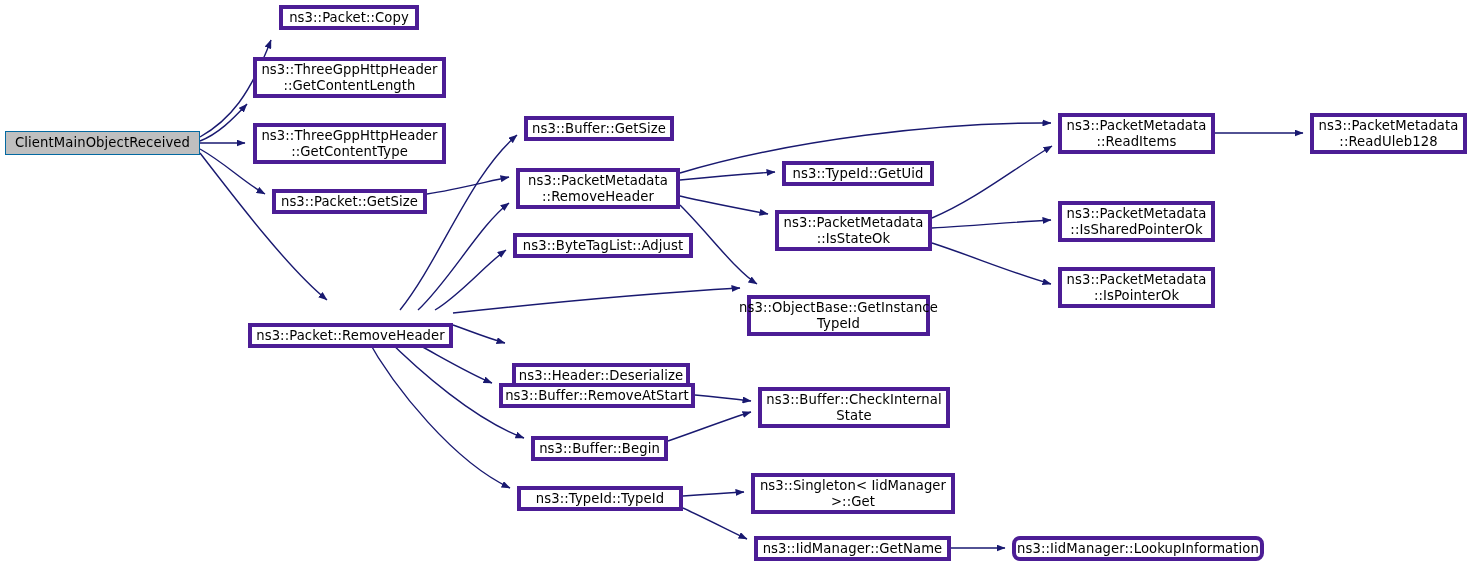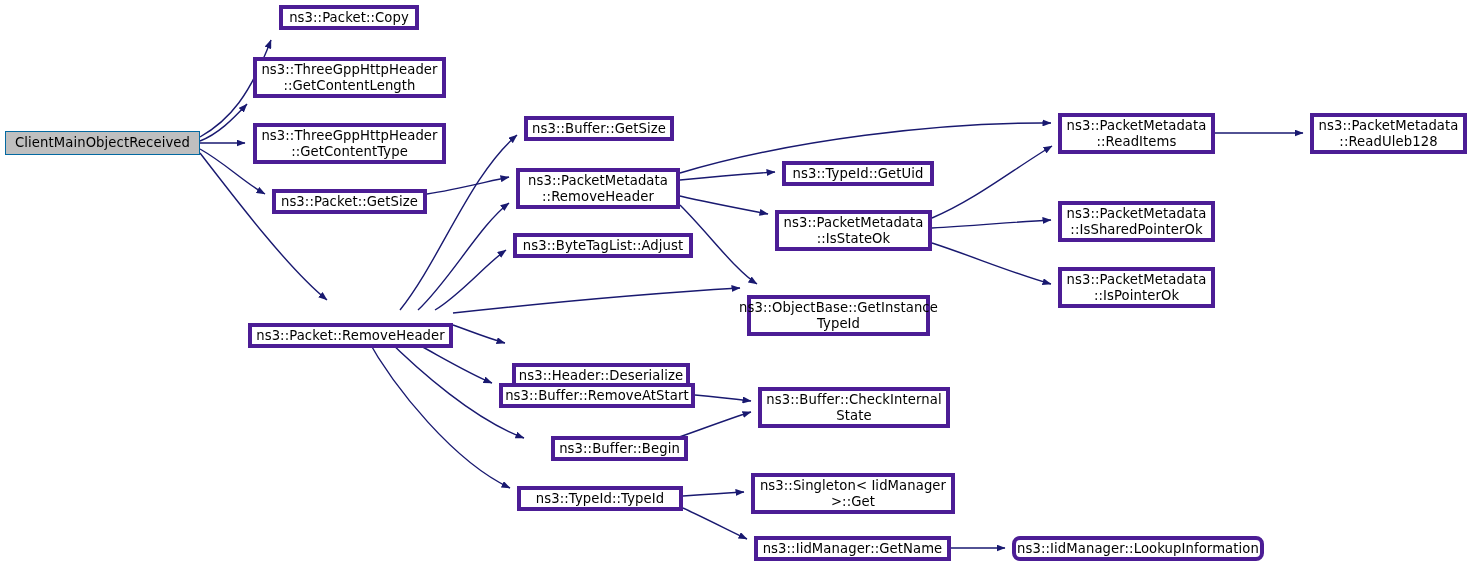--- a/index.html
+++ b/index.html
@@ -98,21 +98,21 @@
       <div class="node" style="left: 253px; top: 123px; width: 193px; height: 41px;"><span class="node-label">ns3::ThreeGppHttpHeader
 ::GetContentType</span></div>
       <div class="node" style="left: 272px; top: 189px; width: 155px; height: 25px;"><span class="node-label">ns3::Packet::GetSize</span></div>
       <div class="node" style="left: 248px; top: 310px; width: 205px; height: 25px; margin-top: 13px;"><span class="node-label">ns3::Packet::RemoveHeader</span></div>
       <div class="node" style="left: 524px; top: 116px; width: 150px; height: 25px;"><span class="node-label">ns3::Buffer::GetSize</span></div>
       <div class="node" style="left: 516px; top: 168px; width: 164px; height: 41px;"><span class="node-label">ns3::PacketMetadata
 ::RemoveHeader</span></div>
       <div class="node" style="left: 513px; top: 233px; width: 180px; height: 25px;"><span class="node-label">ns3::ByteTagList::Adjust</span></div>
       <div class="node" style="left: 512px; top: 335px; width: 178px; height: 25px; margin-top: 28px;"><span class="node-label">ns3::Header::Deserialize</span></div>
       <div class="node" style="left: 499px; top: 383px; width: 196px; height: 25px;"><span class="node-label">ns3::Buffer::RemoveAtStart</span></div>
-      <div class="node" style="left: 531px; top: 436px; width: 137px; height: 25px; margin-left: 20px;"><span class="node-label">ns3::Buffer::Begin</span></div>
+      <div class="node" style="left: 531px; top: 436px; width: 137px; height: 25px;"><span class="node-label">ns3::Buffer::Begin</span></div>
       <div class="node" style="left: 517px; top: 486px; width: 166px; height: 25px;"><span class="node-label">ns3::TypeId::TypeId</span></div>
       <div class="node" style="left: 782px; top: 161px; width: 152px; height: 25px;"><span class="node-label">ns3::TypeId::GetUid</span></div>
       <div class="node" style="left: 775px; top: 210px; width: 157px; height: 41px;"><span class="node-label">ns3::PacketMetadata
 ::IsStateOk</span></div>
       <div class="node" style="left: 747px; top: 266px; width: 183px; height: 41px; margin-top: 29px;"><span class="node-label">ns3::ObjectBase::GetInstance
 TypeId</span></div>
       <div class="node" style="left: 758px; top: 387px; width: 192px; height: 41px;"><span class="node-label">ns3::Buffer::CheckInternal
 State</span></div>
       <div class="node" style="left: 751px; top: 473px; width: 204px; height: 41px;"><span class="node-label">ns3::Singleton&lt; IidManager
 &gt;::Get</span></div>

